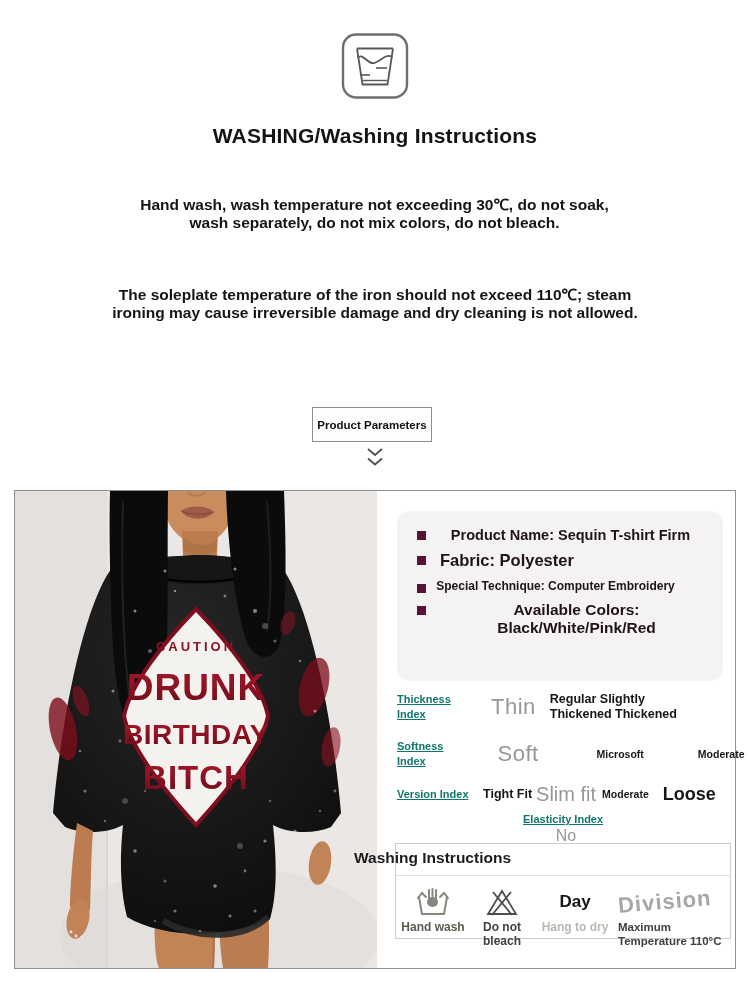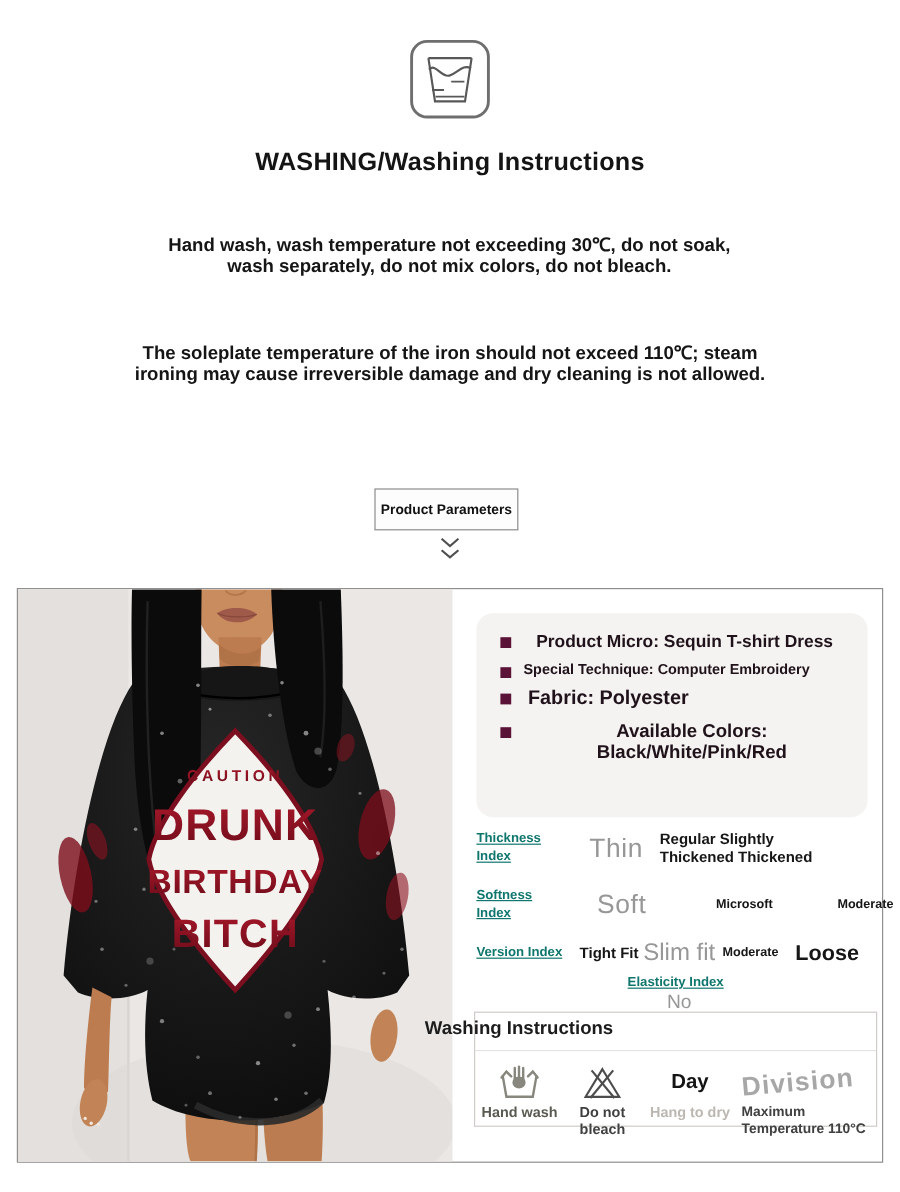--- a/index.html
+++ b/index.html
@@ -198,29 +198,29 @@
           <circle cx="250" cy="135" r="3" opacity="0.25"></circle>
             <circle cx="110" cy="310" r="3" opacity="0.2"></circle>
           <circle cx="225" cy="355" r="3" opacity="0.22"></circle>
         </g>
       </svg>
     </div>
 
     <div class="info-panel">
       <div class="info-row">
         <span class="bullet"></span>
-        <div class="it it1">Product Micro: Sequin T-shirt Dress</div>
+        <div class="it it1">Product Name: Sequin T-shirt Firm</div>
+      </div>
+      <div class="info-row">
+        <span class="bullet"></span>
+        <div class="it it2">Fabric: Polyester</div>
       </div>
       <div class="info-row">
         <span class="bullet"></span>
         <div class="it it3">Special Technique: Computer Embroidery</div>
-      </div>
-      <div class="info-row">
-        <span class="bullet"></span>
-        <div class="it it2">Fabric: Polyester</div>
       </div>
       <div class="info-row">
         <span class="bullet"></span>
         <div class="it it4">Available Colors: Black/White/Pink/Red</div>
       </div>
     </div>
 
     <div class="index-table">
       <div class="ix-row ix-r1">
         <div class="ix-label">Thickness Index</div>

